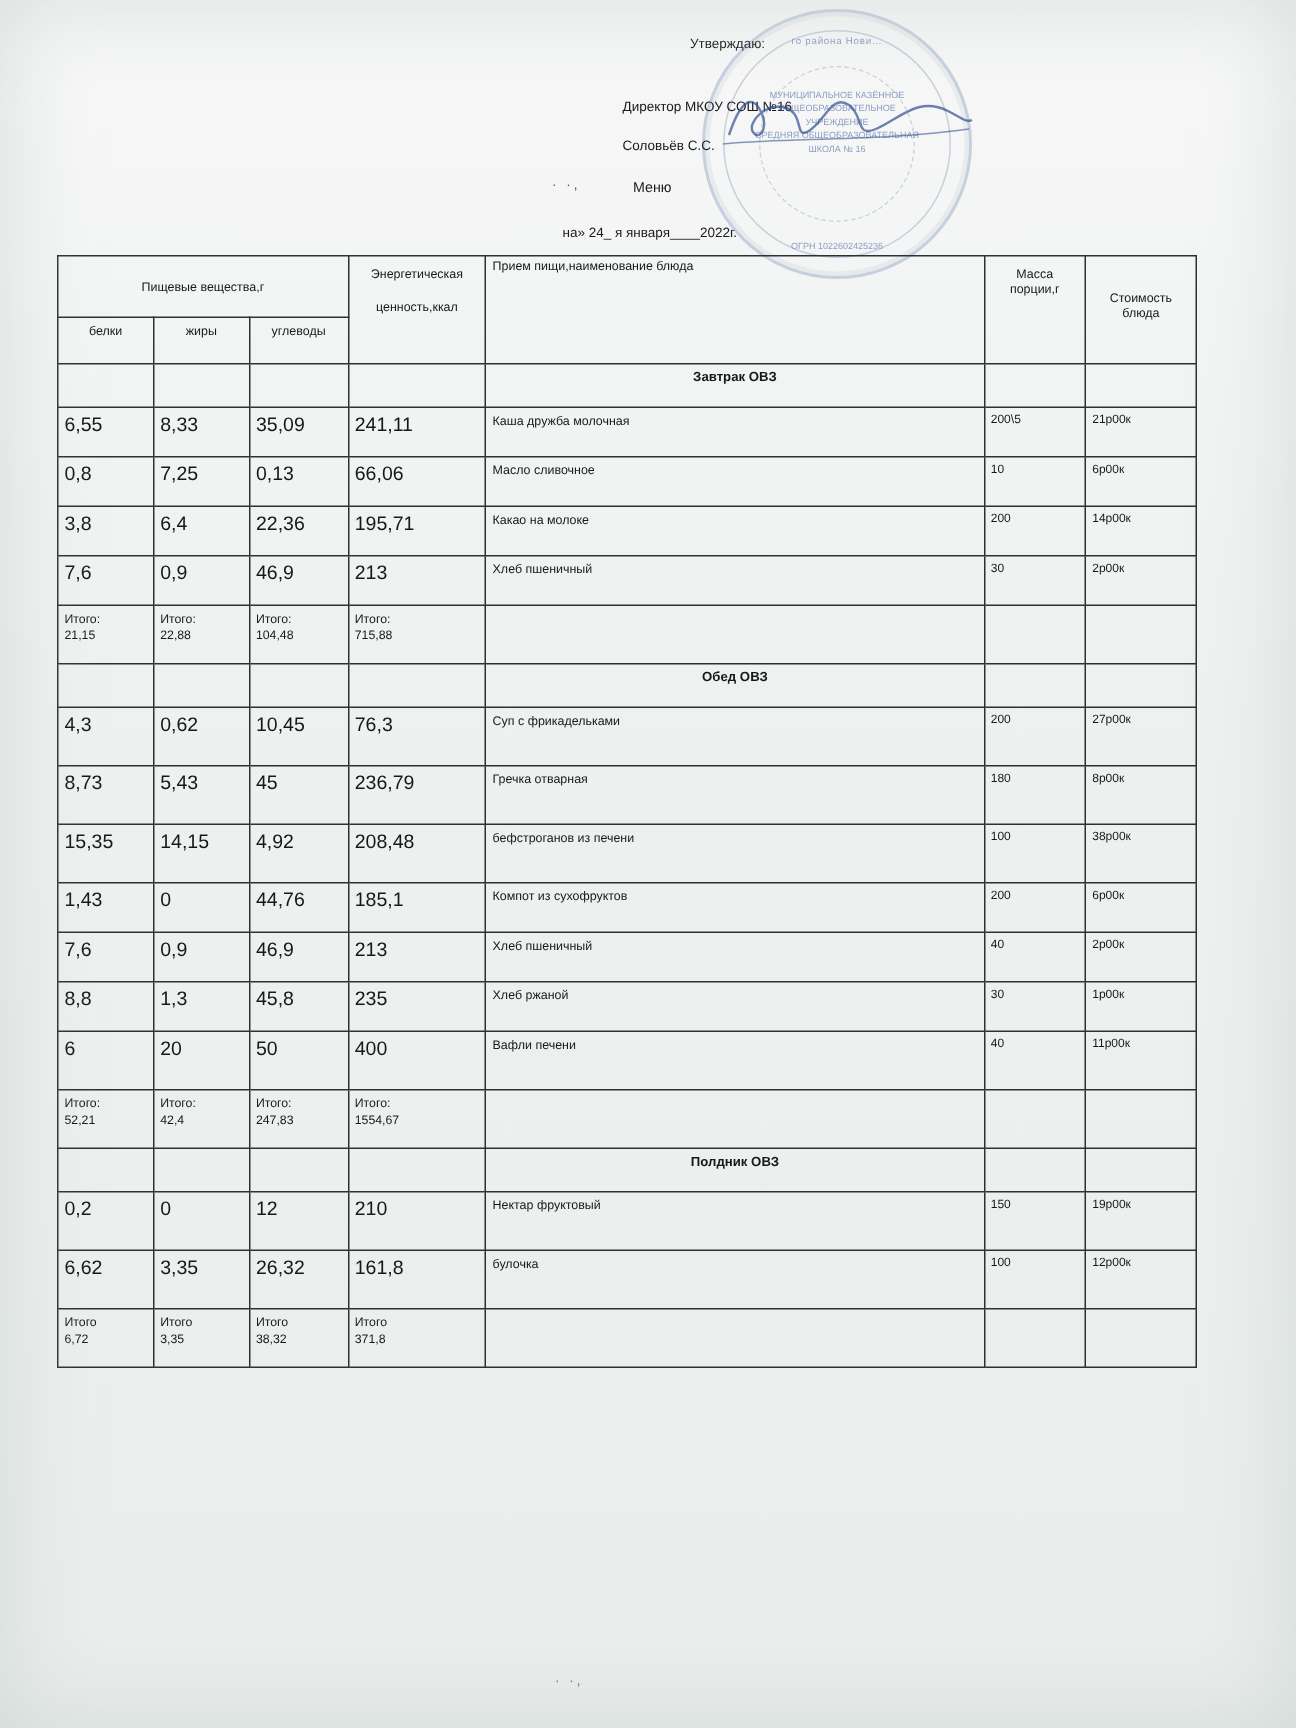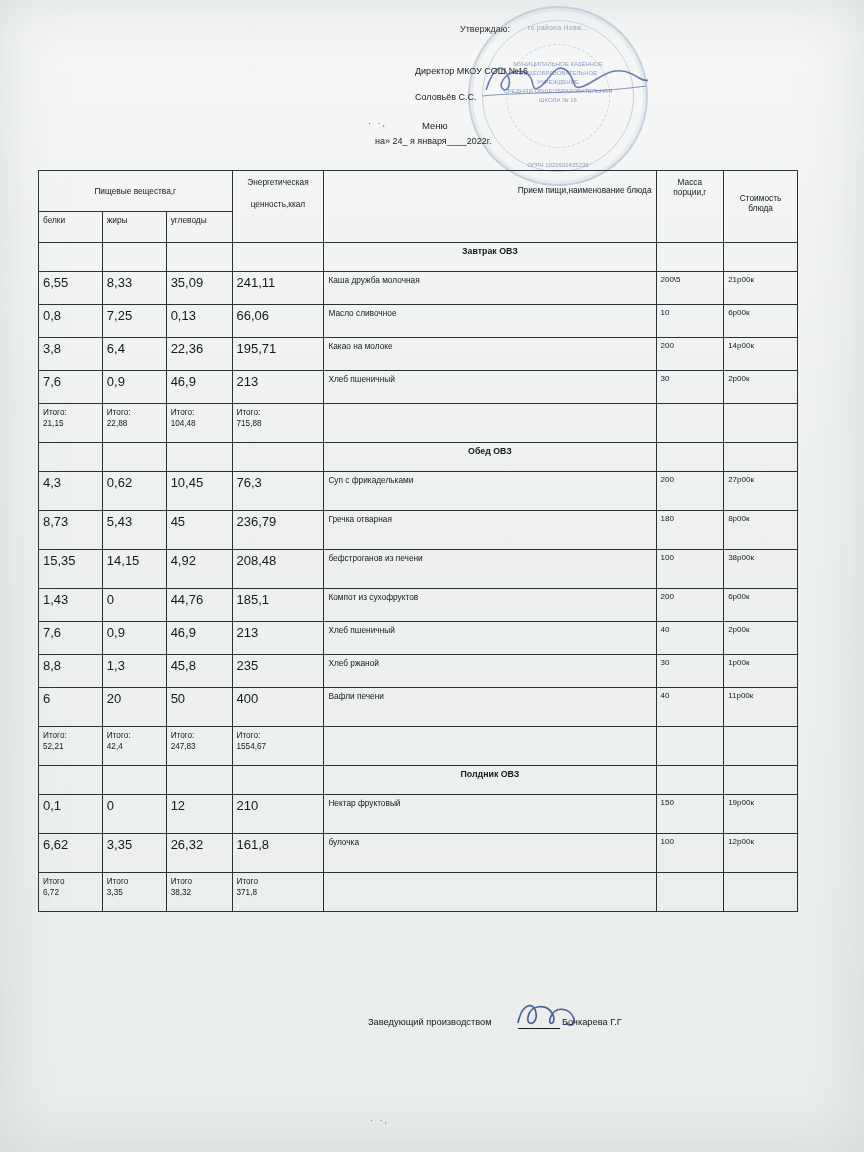--- a/index.html
+++ b/index.html
@@ -21,21 +21,21 @@
   }
   
   .header{
     position:absolute;left:0;top:24px;width:864px;
     font-size:9.5px;color:#1a1a1a;
   }
   .hdr-approve{ position:absolute;left:460px;top:0;font-size:9px;}
   .hdr-dir{ position:absolute;left:415px;top:42px;font-size:9px;}
   .hdr-sol{ position:absolute;left:415px;top:68px;font-size:9px;}
   .hdr-menu{ position:absolute;left:422px;top:96px;font-size:9.5px;}
-  .hdr-date{ position:absolute;left:375px;top:112px;font-size:9px;}
+  .hdr-date{ position:absolute;left:375px;top:126px;font-size:9px;}
   .hdr-dots{ position:absolute;left:368px;top:94px;font-size:9px;color:#555;letter-spacing:2px;}
 
   
   .stamp{
     position:absolute;left:468px;top:6px;width:176px;height:176px;
     border-radius:50%;
     border:2px solid rgba(60,90,150,.45);
     box-shadow:0 0 0 3px rgba(60,90,150,.12) inset;
     opacity:.55;
     color:#35539a;
@@ -91,21 +91,21 @@
   td.num{ font-size:13px; }
   td.name{ padding-left:10px; }
   td.mass,td.cost{ text-align:left;padding-left:8px;font-size:8px;}
   tr.meal-head td{
     text-align:center;font-weight:bold;font-size:8.8px;
     height:22px;
   }
   tr.tall td{ height:26px; }
   tr.taller td{ height:32px; }
   td.total{ font-size:8.2px;line-height:11px;}
-  .sub-head td{ height:24px;}
+  .sub-head td{ text-align:center;height:24px;}
   .blank{ }
 
   
   .footer{
     position:absolute;left:0;top:1005px;width:864px;font-size:9.3px;color:#15191c;
   }
   .f-row{position:relative;height:56px;}
   .f-label{position:absolute;}
   .f-line{
     position:absolute;border-bottom:1px solid #1b2023;height:11px;
@@ -146,21 +146,21 @@
   </svg>
 
   <table class="menu">
     <tbody>
       <tr>
         <td colspan="3" class="group" style="text-align:center;height:34px;vertical-align:middle">Пищевые вещества,г</td>
         <td rowspan="2" class="c-e" style="text-align:center;vertical-align:top;padding-top:6px">
           <div>Энергетическая</div>
           <div style="margin-top:12px">ценность,ккал</div>
         </td>
-        <td rowspan="2" class="c-n" style="text-align:right;vertical-align:top;padding-top:14px">Прием пищи,наименование блюда</td>
+        <td rowspan="2" class="c-n" style="text-align:left;vertical-align:top;padding-top:1px">Прием пищи,наименование блюда</td>
         <td rowspan="2" class="c-m" style="text-align:center;vertical-align:top;padding-top:6px">
           <div>Масса</div>
           <div>порции,г</div>
         </td>
         <td rowspan="2" class="c-s" style="text-align:center;vertical-align:top;padding-top:22px">
           <div>Стоимость</div>
           <div>блюда</div>
         </td>
       </tr>
       <tr class="sub-head">
@@ -333,21 +333,21 @@
       <tr class="meal-head">
         <td class="blank"></td>
         <td class="blank"></td>
         <td class="blank"></td>
         <td class="blank"></td>
         <td>Полдник ОВЗ</td>
         <td class="blank"></td>
         <td class="blank"></td>
       </tr>
       <tr class="taller">
-        <td class="num">0,1</td>
+        <td class="num">0,2</td>
         <td class="num">0</td>
         <td class="num">12</td>
         <td class="num">210</td>
         <td class="name">Нектар фруктовый</td>
         <td class="mass">150</td>
         <td class="cost">19р00к</td>
       </tr>
       <tr class="taller">
         <td class="num">6,62</td>
         <td class="num">3,35</td>
@@ -375,27 +375,19 @@
           <span>371,8</span>
         </td>
         <td class="blank"></td>
         <td class="blank"></td>
         <td class="blank"></td>
       </tr>
     </tbody>
   </table>
 
   <div class="footer">
-    <div class="f-row">
-      <span class="f-label" style="left:368px;top:12px">Заведующий производством</span>
-      <span class="f-line" style="left:518px;top:12px;width:42px"></span>
-      <svg class="sig-svg" style="left:512px;top:-8px;width:70px;height:34px" viewBox="0 0 70 34">
-        <path d="M6 26 C10 6, 22 4, 24 16 C26 28, 14 30, 16 20 C18 8, 34 6, 40 16 C46 26, 36 30, 38 22 C42 8, 58 10, 62 22 C64 28, 58 30, 54 26" fill="none" stroke="#2b4a8c" stroke-width="1.7" opacity=".85"></path>
-      </svg>
-      <span class="f-name" style="left:562px;top:12px">Бочкарева Г.Г</span>
-    </div>
 
 
     <div class="tiny-dots">· ·,</div>
   </div>
 
   <div class="paper-shadow"></div>
 </div>
 
 </body></html>

